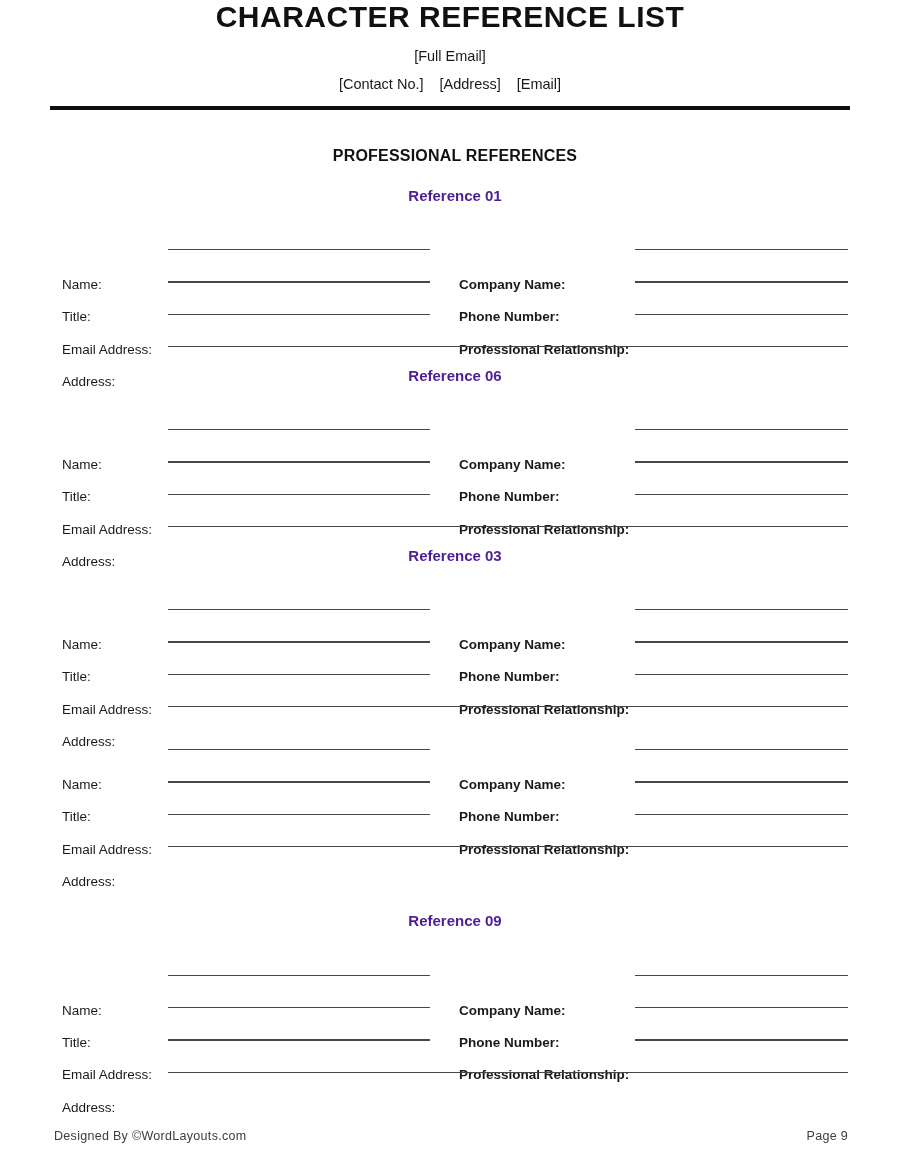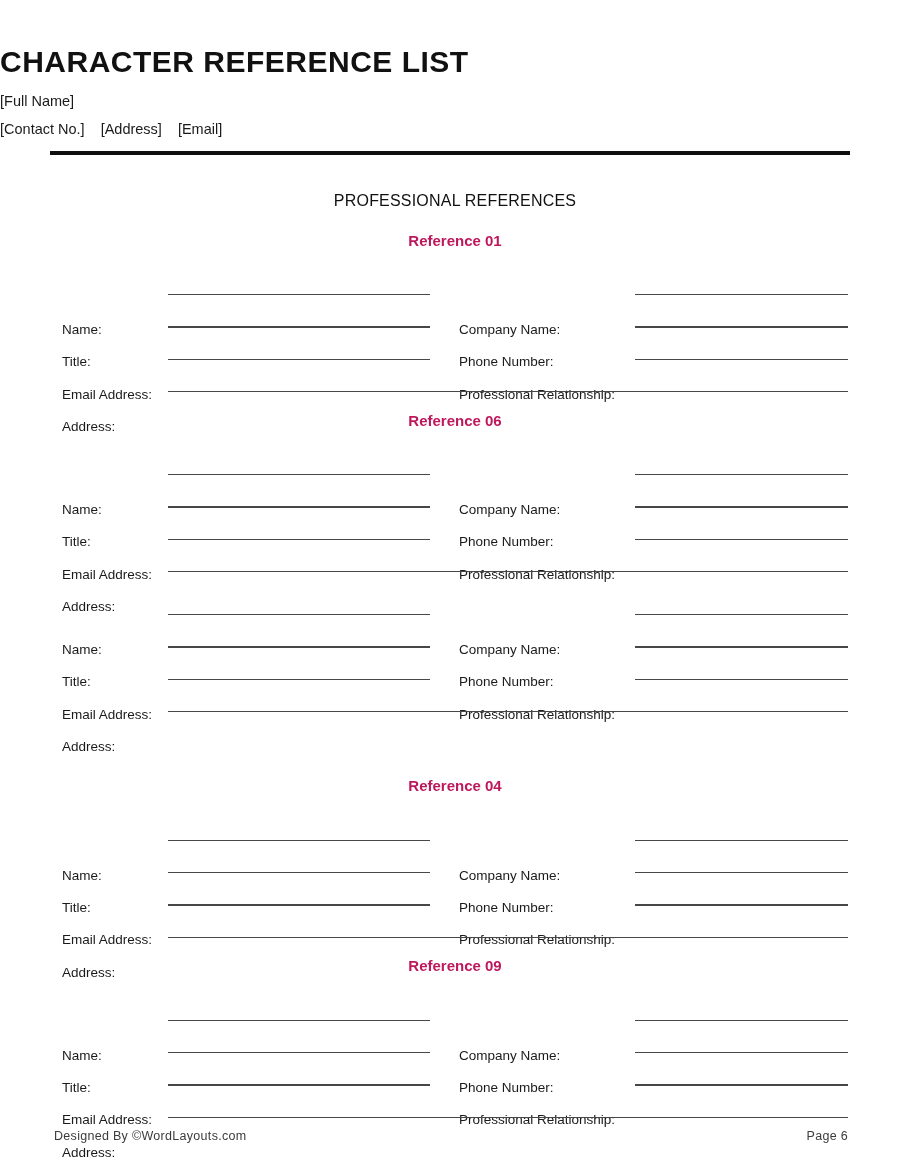--- a/index.html
+++ b/index.html
@@ -5,21 +5,21 @@
   html, body { margin: 0; padding: 0; }
   body {
     width: 900px;
     height: 1165px;
     background: #ffffff;
     position: relative;
     font-family: "Liberation Sans", sans-serif;
     color: #1a1a1a;
     overflow: hidden;
   }
-  .page-header { padding-top: 45px; }
+  .page-header { text-align: center; }
   .doc-title {
     margin: 0;
     font-size: 30px;
     line-height: 34px;
     font-weight: bold;
     letter-spacing: 0.5px;
     color: #111111;
   }
   .full-name {
     margin-top: 12px;
@@ -36,49 +36,49 @@
     width: 800px;
     height: 4px;
     background: #0f0f0f;
     margin: 12px auto 0;
   }
   .section-title {
     margin: 36px 0 0;
     text-align: center;
     font-size: 16px;
     line-height: 20px;
-    font-weight: normal;
+    font-weight: bold;
     letter-spacing: 0.2px;
     color: #111111;
   }
   .content { margin: 0 52px 0 62px; } 
   .ref-section { height: 180px; }
   .ref-section.first { margin-top: 9px; }
   .ref-heading {
     height: 40px;
     margin: 0;
     display: flex;
     align-items: center;
     justify-content: center;
     font-size: 15px;
     font-weight: bold;
-    color: #be185d;
+    color: #4c1d95;
   }
   .rows { margin-top: 5.8px; }
   .row { position: relative; height: 32.4px; }
   .lbl {
     position: absolute;
     top: 0;
     font-size: 13.5px;
     line-height: 32.4px;
     white-space: nowrap;
     margin-top: 48px;
   }
   .left-lbl { left: 0; }
-  .right-lbl { left: 397px; }
+  .right-lbl { left: 397px; font-weight: bold; }
   .line {
     position: absolute;
     height: 1.4px;
     background: #474747;
     bottom: 3px;
   }
   .left-line  { left: 106px; width: 262px; }
   .right-line { left: 573px; width: 213px; }
   .full-line  { left: 106px; width: 680px; }
   .page-footer {
@@ -93,21 +93,21 @@
     line-height: 17px;
     color: #3c3c3c;
     letter-spacing: 0.3px;
   }
 </style>
 </head>
 <body>
 
 <header class="page-header">
   <h1 class="doc-title">CHARACTER REFERENCE LIST</h1>
-  <div class="full-name">[Full Name]</div>
+  <div class="full-name">[Full Email]</div>
   <div class="contact-line">
     <span class="contact-item">[Contact No.]</span><span class="contact-item">[Address]</span><span class="contact-item">[Email]</span>
   </div>
   <div class="header-rule"></div>
 </header>
 
 <main class="content">
   <h2 class="section-title">PROFESSIONAL REFERENCES</h2>
 
   <section class="ref-section first">
@@ -160,48 +160,48 @@
         <span class="line right-line"></span>
       </div>
       <div class="row">
         <span class="lbl left-lbl">Address:</span>
         <span class="line full-line"></span>
       </div>
     </div>
   </section>
 
   <section class="ref-section">
-    <div class="rows">
-      <div class="row">
-        <span class="lbl left-lbl">Name:</span>
-        <span class="line left-line"></span>
-        <span class="lbl right-lbl">Company Name:</span>
-        <span class="line right-line"></span>
-      </div>
-      <div class="row">
-        <span class="lbl left-lbl">Title:</span>
-        <span class="line left-line"></span>
-        <span class="lbl right-lbl">Phone Number:</span>
-        <span class="line right-line"></span>
-      </div>
-      <div class="row">
-        <span class="lbl left-lbl">Email Address:</span>
-        <span class="line left-line"></span>
-        <span class="lbl right-lbl">Professional Relationship:</span>
-        <span class="line right-line"></span>
-      </div>
-      <div class="row">
-        <span class="lbl left-lbl">Address:</span>
-        <span class="line full-line"></span>
-      </div>
-    </div>
-  </section>
-
-  <section class="ref-section">
-    <h3 class="ref-heading">Reference 04</h3>
+    <h3 class="ref-heading">Reference 03</h3>
+    <div class="rows">
+      <div class="row">
+        <span class="lbl left-lbl">Name:</span>
+        <span class="line left-line"></span>
+        <span class="lbl right-lbl">Company Name:</span>
+        <span class="line right-line"></span>
+      </div>
+      <div class="row">
+        <span class="lbl left-lbl">Title:</span>
+        <span class="line left-line"></span>
+        <span class="lbl right-lbl">Phone Number:</span>
+        <span class="line right-line"></span>
+      </div>
+      <div class="row">
+        <span class="lbl left-lbl">Email Address:</span>
+        <span class="line left-line"></span>
+        <span class="lbl right-lbl">Professional Relationship:</span>
+        <span class="line right-line"></span>
+      </div>
+      <div class="row">
+        <span class="lbl left-lbl">Address:</span>
+        <span class="line full-line"></span>
+      </div>
+    </div>
+  </section>
+
+  <section class="ref-section">
     <div class="rows">
       <div class="row">
         <span class="lbl left-lbl">Name:</span>
         <span class="line left-line"></span>
         <span class="lbl right-lbl">Company Name:</span>
         <span class="line right-line"></span>
       </div>
       <div class="row">
         <span class="lbl left-lbl">Title:</span>
         <span class="line left-line"></span>
@@ -245,14 +245,14 @@
       <div class="row">
         <span class="lbl left-lbl">Address:</span>
         <span class="line full-line"></span>
       </div>
     </div>
   </section>
 </main>
 
 <footer class="page-footer">
   <span>Designed By ©WordLayouts.com</span>
-  <span>Page 6</span>
+  <span>Page 9</span>
 </footer>
 
 </body></html>

